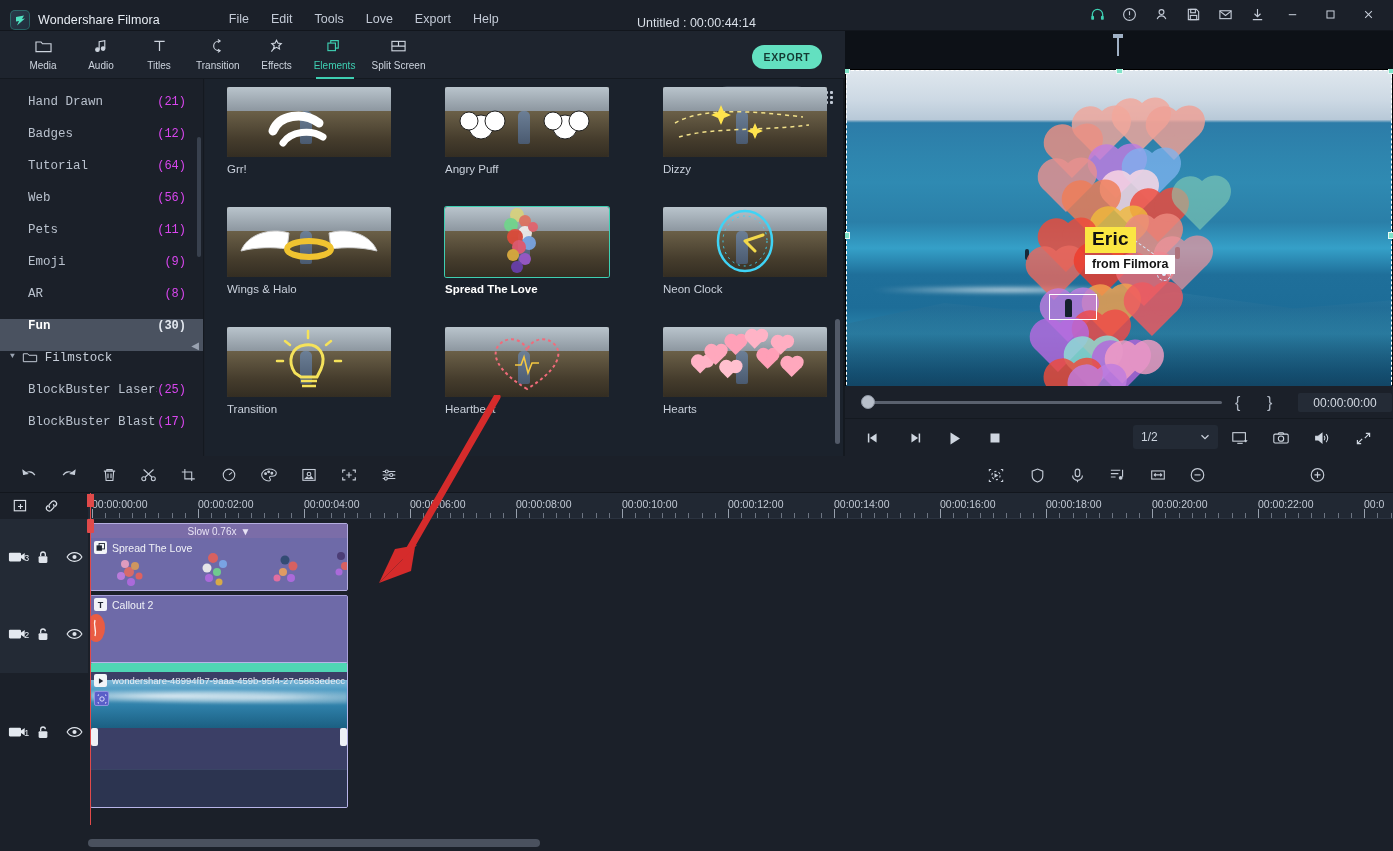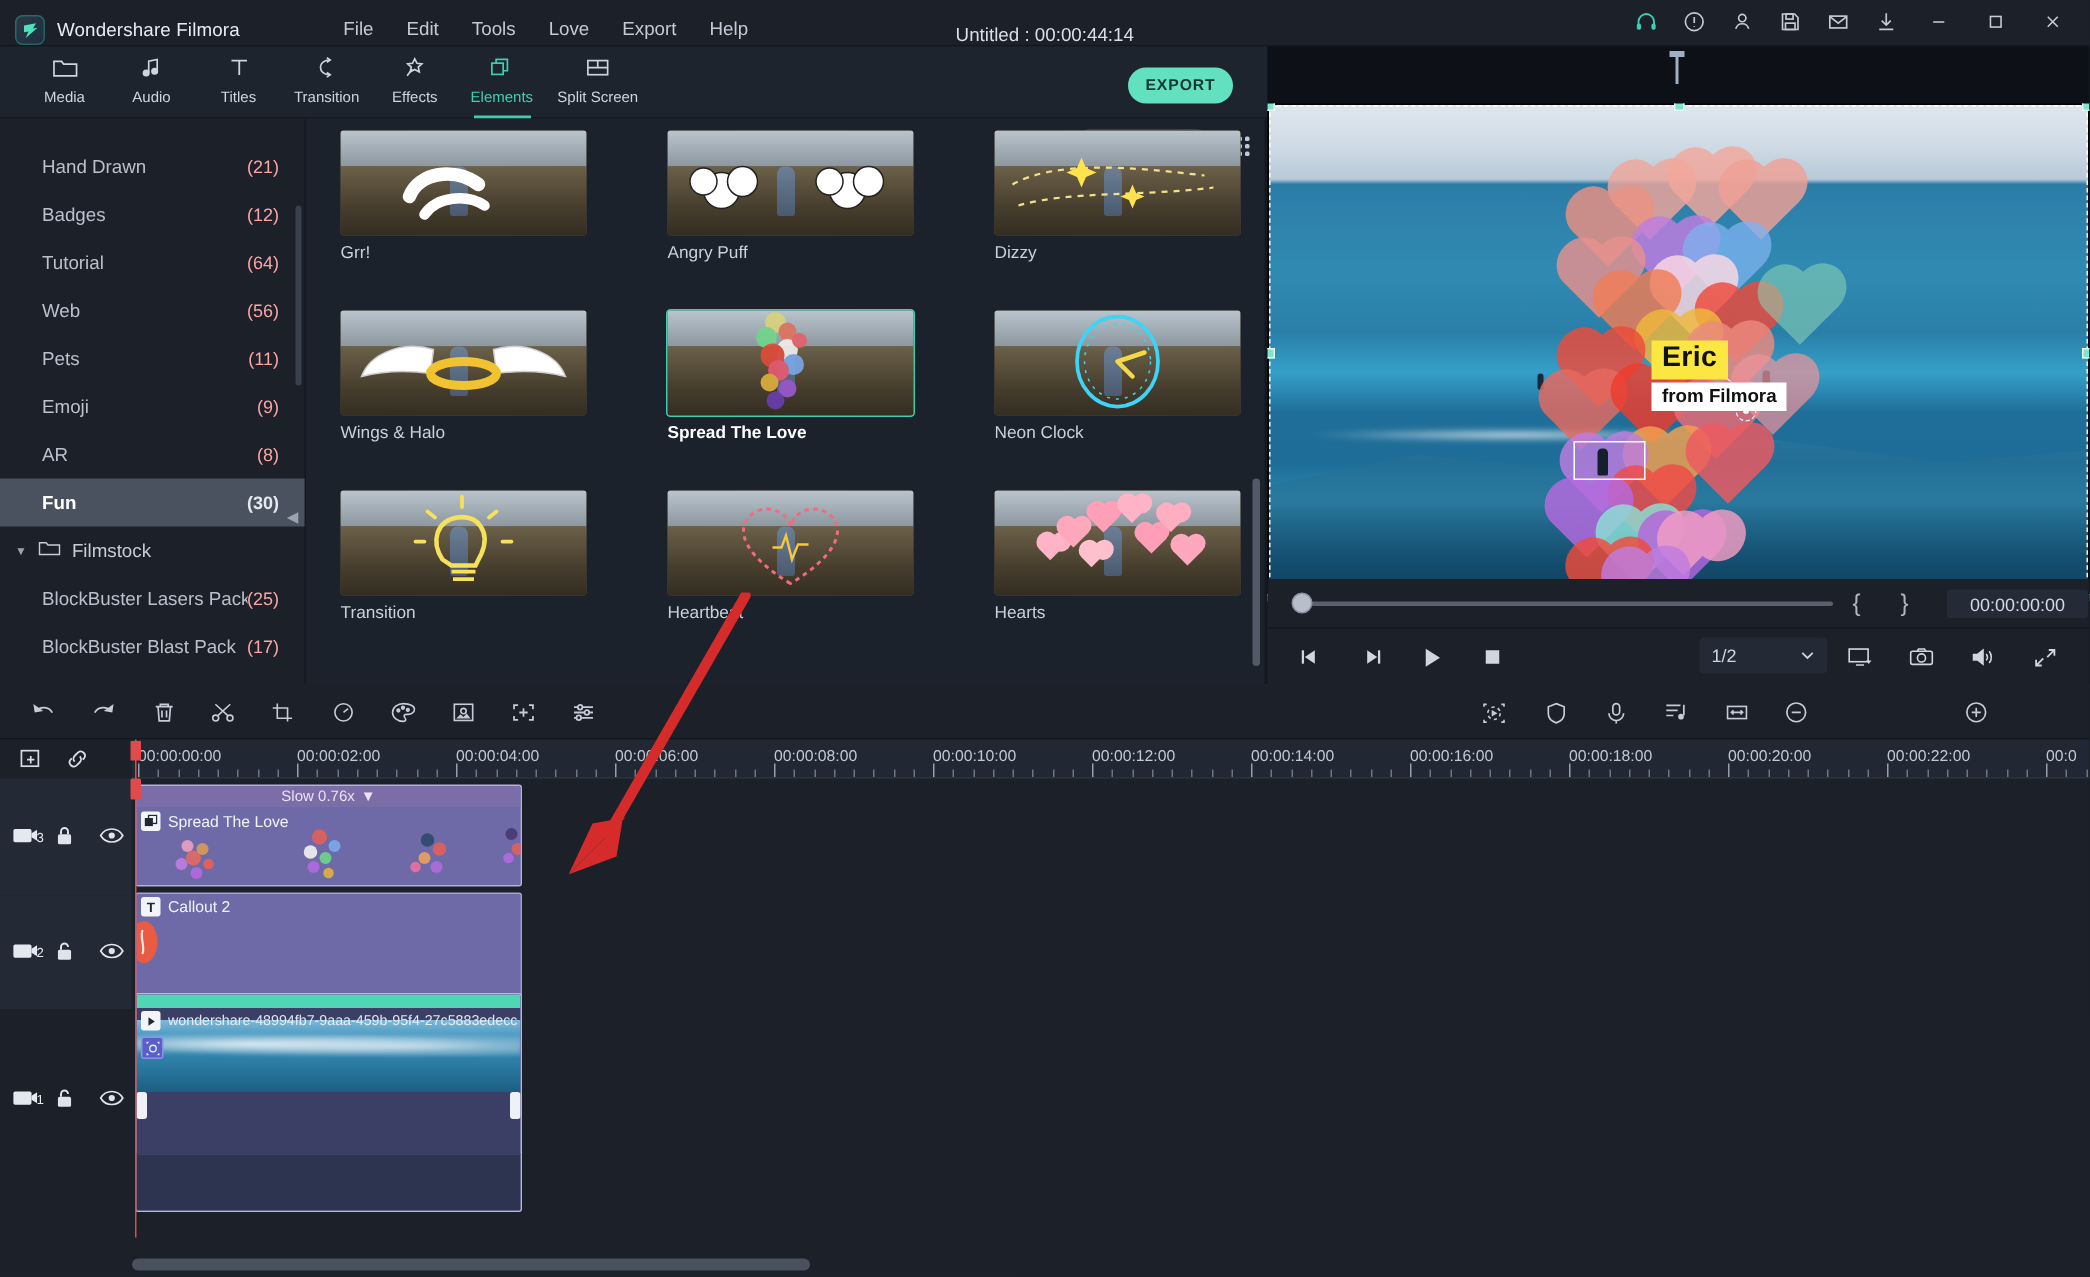--- a/index.html
+++ b/index.html
@@ -69,25 +69,25 @@
     font-size:10.5px; font-weight:bold; letter-spacing:.6px;
     display:flex; align-items:center; justify-content:center; cursor:pointer;
   }
 
   
   .catpanel {
     position:absolute; left:0; top:79px; width:204px; height:377px;
     background:#1b2029; overflow:hidden; border-right:1px solid #141920;
   }
   .cat {
-    height:32px; display:flex; align-items:center; padding:0 18px 0 28px;
-    font-size:12.5px; color:#b9c1cd; cursor:default;
+    height:32px; display:flex; padding:0 18px 0 28px;
+    font-size:12.5px; color:#b9c1cd; cursor:default;font-family:Liberation Mono, monospace;
   }
   .cat .cname { flex:1; white-space:nowrap; overflow:hidden; }
-  .cat .ccount { color:#fca5a5; font-size:12px; }
+  .cat .ccount { color:#d946ef; font-size:12px; }
   .cat.selected { background:#4a5260; color:#fff; font-weight:bold; }
   .cat.selected .ccount { color:#e4e9f0; font-weight:bold;}
   .cat.group { padding-left:10px; gap:7px; color:#c6cdd8; }
   .cat.group .tri { color:#9aa3b1; font-size:8px; }
   .cat-scroll {
     position:absolute; right:2px; top:58px; width:4px; height:120px;
     background:#39414e; border-radius:2px;
   }
   .collapse-arrow {
     position:absolute; left:190px; top:258px; width:10px; height:16px;
@@ -791,21 +791,21 @@
       <div class="handle" style="left:-2px;  top:163px;"></div>
       <div class="handle" style="right:-2px; top:163px;"></div>
       <div class="handle" style="left:-2px;  bottom:-2px;"></div>
       <div class="handle" style="left:271px; bottom:-2px;"></div>
       <div class="handle" style="right:-2px; bottom:-2px;"></div>
     </div>
 
     <div class="anchor-line" style="left:290px; top:209px;"></div>
     <div class="anchor-dot" style="left:312px; top:236px;"></div>
 
-    <div class="titlecard" style="left:256px; top:196px;">
+    <div class="titlecard" style="left:240px; top:196px;">
       <div class="tc-name">Eric</div><br>
       <div class="tc-sub">from Filmora</div>
     </div>
   </div>
 
   <div class="pv-seek">
     <div class="seek-track"></div>
     <div class="seek-knob"></div>
     <div class="brace" style="left:390px;">{</div>
     <div class="brace" style="left:422px;">}</div>

